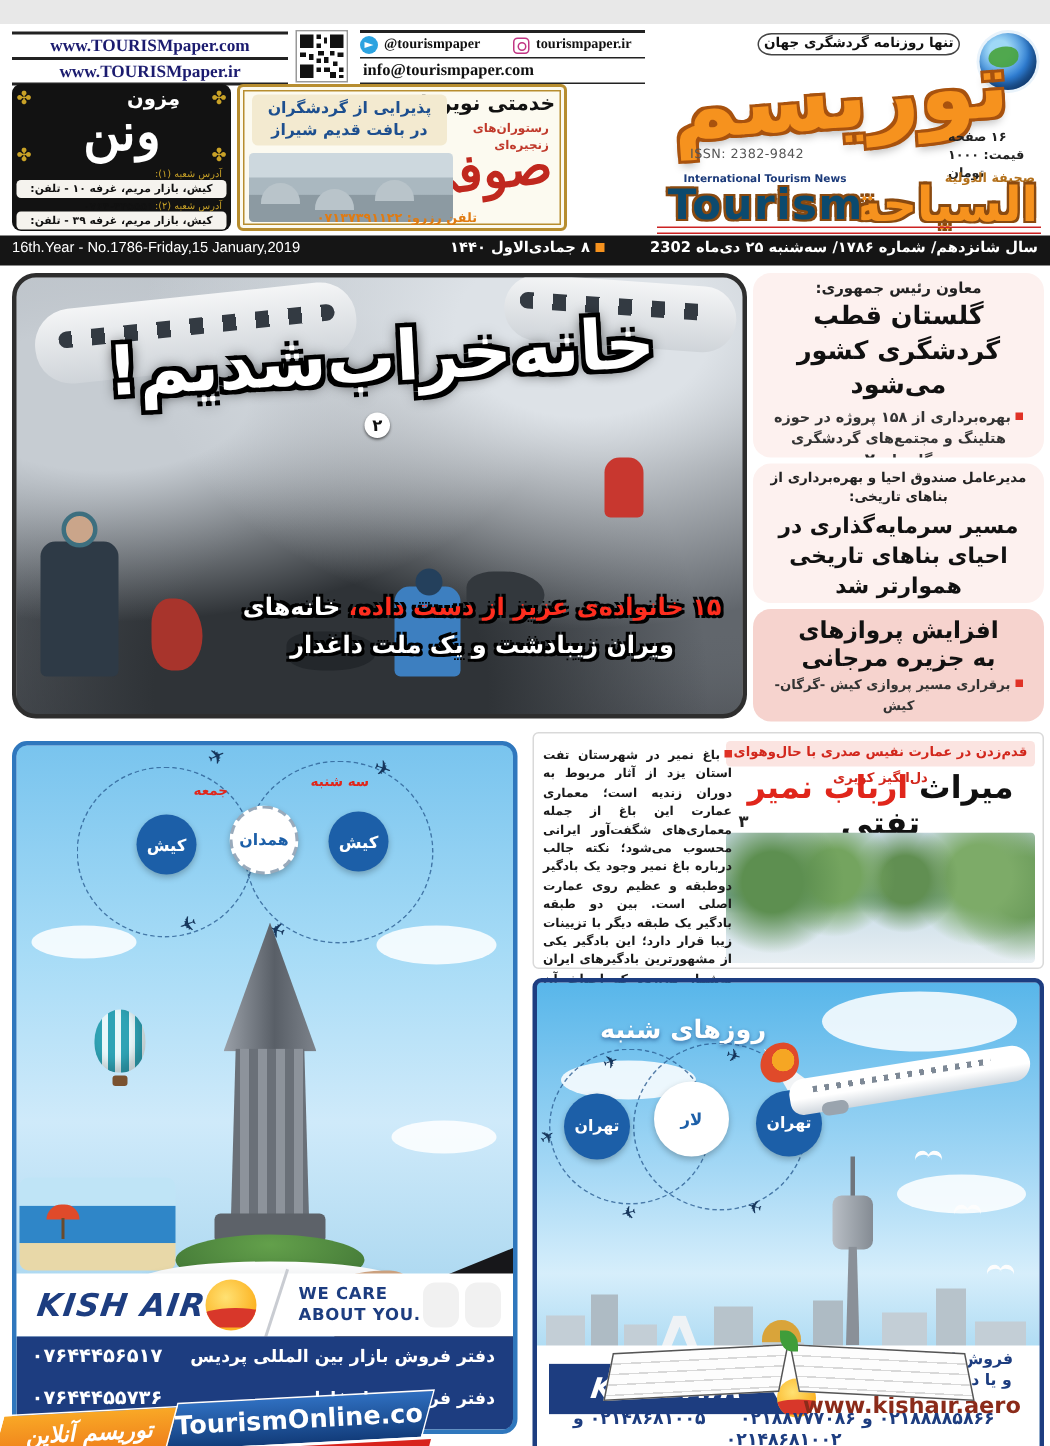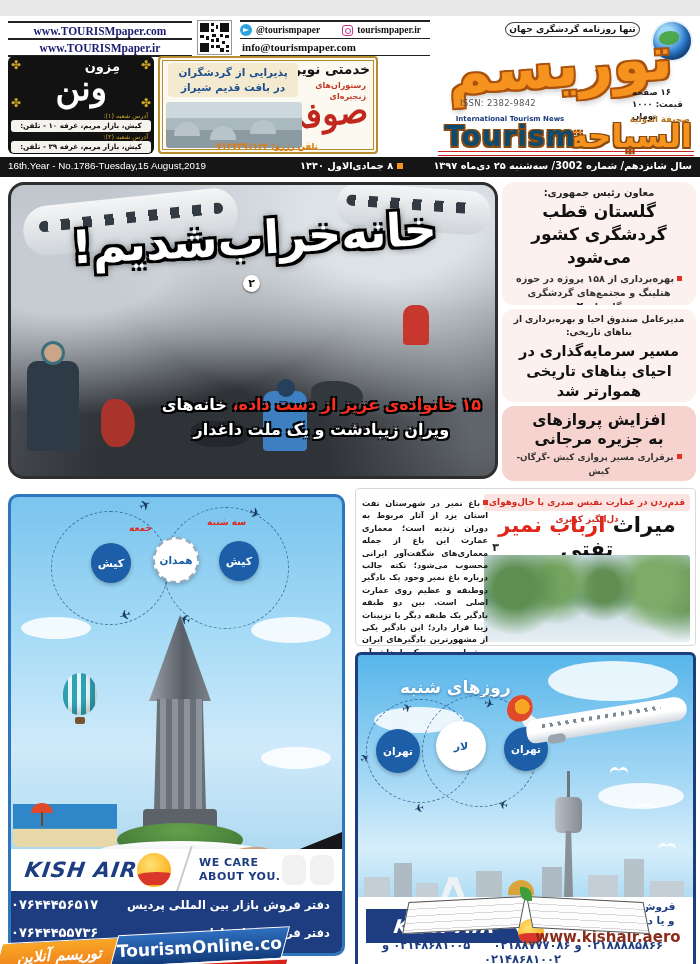--- a/index.html
+++ b/index.html
@@ -164,21 +164,21 @@
      background:linear-gradient(180deg,#bfe4f6 0 30%,#2f86c8 31% 70%,#e8d8a8 71% 100%);}
   .umb{position:absolute;left:18px;top:18px;width:22px;height:10px;background:#e04a2a;border-radius:11px 11px 0 0;}
   .umb::after{content:"";position:absolute;left:10px;top:9px;width:2px;height:14px;background:#6b4a2a;}
   .bandL{position:absolute;left:0;top:352px;width:331px;height:42px;background:#fff;}
   .kishlogo{position:absolute;font-style:italic;font-weight:bold;color:#1d3d80;letter-spacing:1px;transform:skewX(-8deg);}
   .sun{position:absolute;border-radius:50%;background:radial-gradient(circle at 40% 35%,#ffe173,#fcb322 70%);overflow:hidden;}
   .sun::after{content:"";position:absolute;left:-4px;bottom:2px;width:140%;height:38%;background:#d8372a;border-radius:50% 50% 0 0;}
   .divline{position:absolute;width:2px;background:#c9ccd2;transform:rotate(18deg);}
   .care{position:absolute;font-size:11px;font-weight:bold;color:#1d3d80;line-height:14px;letter-spacing:.5px;}
   .navyL{position:absolute;left:0;top:394px;width:331px;height:62px;background:#1d3d80;color:#fff;}
-  .offrow{position:absolute;left:0;right:12px;display:flex;justify-content:space-between;align-items:flex-end;}
+  .offrow{position:absolute;left:10px;right:12px;display:flex;justify-content:space-between;align-items:flex-start;}
   .offrow .fa{font-size:11.5px;font-weight:bold;direction:rtl;}
   .offrow .ph{font-size:13px;font-weight:bold;letter-spacing:1px;}
 
   
   .adR{left:355px;top:636px;width:341px;height:319px;border:3px solid #1d3d80;border-radius:6px;overflow:hidden;
        background:linear-gradient(180deg,#58b6ea 0%,#a5d8f5 40%,#d6eefb 62%,#79c2e8 100%);}
   .days{position:absolute;left:42px;top:22px;font-size:17px;font-weight:bold;color:#fff;direction:rtl;
         text-shadow:0 1px 3px rgba(20,60,120,.6);}
   .jet{position:absolute;left:150px;top:28px;width:185px;height:80px;transform:rotate(-9deg);}
   .jet .body{position:absolute;left:18px;top:26px;width:162px;height:24px;background:linear-gradient(180deg,#ffffff 55%,#cfd6dd);border-radius:12px 14px 14px 10px;}
@@ -290,23 +290,23 @@
     </div>
     <div class="photo">
       <span class="dome" style="left:8px"></span>
       <span class="dome" style="left:44px;bottom:8px"></span>
       <span class="dome" style="left:84px;bottom:14px"></span>
     </div>
     <div class="phone rtl">تلفن رزرو: ۰۷۱۳۷۳۹۱۱۲۲</div>
   </div>
 
   <div class="abs datebar">
-    <div class="en">16th.Year - No.1786-Tuesday,15 August,2019</div>
+    <div class="en">16th.Year - No.1786-Friday,15 January,2019</div>
     <div class="hijri rtl"><span class="sq"></span><span>۸ جمادی‌الاول ۱۴۴۰</span></div>
-    <div class="fa rtl">سال شانزدهم/ شماره 3002/ سه‌شنبه ۲۵ دی‌ماه ۱۳۹۷</div>
+    <div class="fa rtl">سال شانزدهم/ شماره ۱۷۸۶/ سه‌شنبه ۲۵ دی‌ماه 2302</div>
   </div>
 
   <div class="abs lead">
     <div class="fuselage fus-a">
       <div class="windows"></div>
     </div>
     <div class="fuselage fus-b">
       <div class="windows" style="left:10px;top:12px"></div>
     </div>
     <div class="debris" style="left:90px;top:214px;width:34px;height:48px;background:#a8342c"></div>

